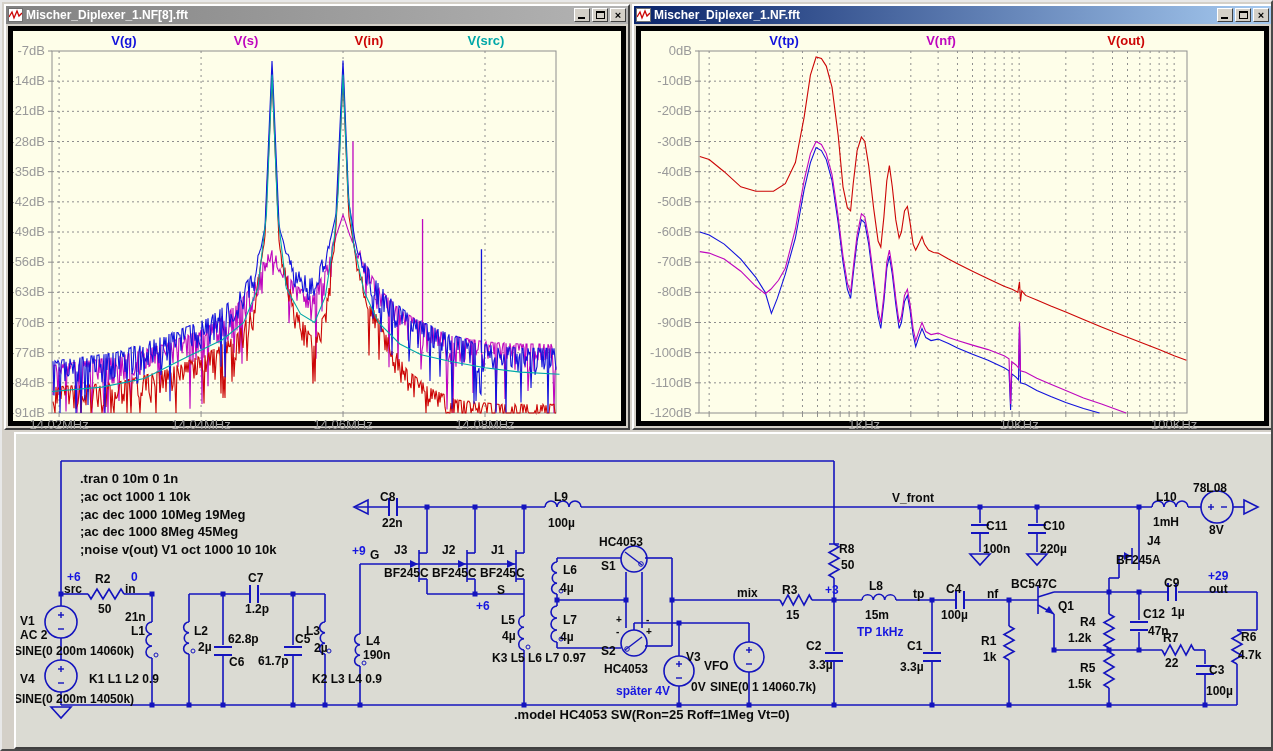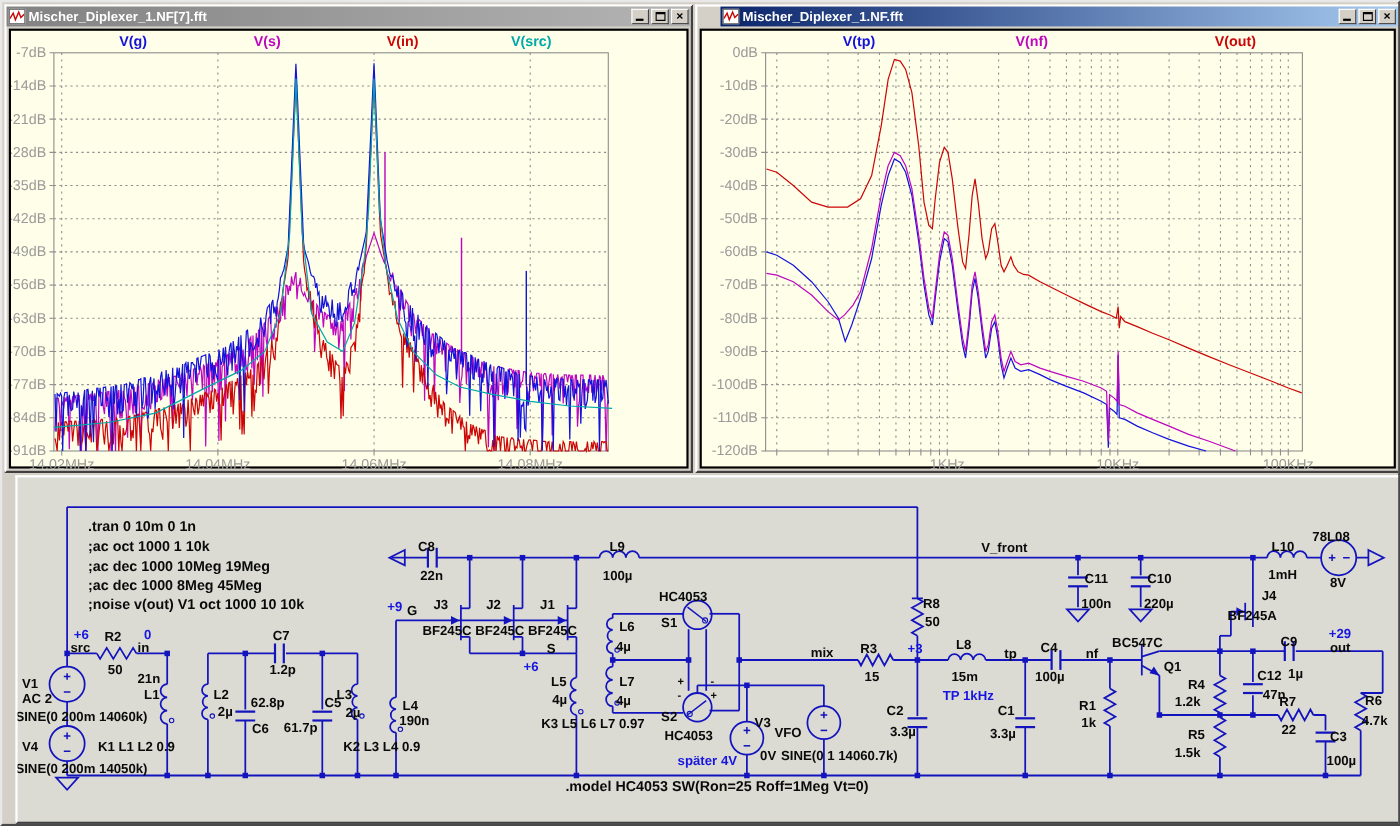--- a/index.html
+++ b/index.html
@@ -13,39 +13,39 @@
        letter-spacing:0px;line-height:16px;}
   .tb-inactive{background:linear-gradient(to right,#828282,#B4B4B4);}
   .tb-active{background:linear-gradient(to right,#0A246A,#A6CAF0);}
   .ticon{width:15px;height:14px;background:#FFFFFF;border:1px solid #707070;flex:0 0 auto;display:block;}
   .wbtns{display:flex;gap:2px;flex:0 0 auto;}
   .wbtn{width:16px;height:14px;background:#D4D0C8;border:1px solid;border-color:#FFFFFF #404040 #404040 #FFFFFF;
         position:relative;display:flex;align-items:center;justify-content:center;
         font-size:11px;font-weight:bold;color:#000;padding:0;line-height:10px;}
   .g-min{position:absolute;left:3px;bottom:2px;width:7px;height:2px;background:#000;}
   .g-max{position:absolute;left:3px;top:2px;width:9px;height:8px;border:1px solid #000;border-top:2px solid #000;}
-  .client{position:absolute;left:2px;right:2px;top:20px;bottom:2px;background:#FEFEE9;border:2px solid #000000;}
+  .client{position:absolute;left:2px;right:2px;top:20px;bottom:2px;background:#FEFEE9;border:5px solid #000000;}
   .schemwin{position:absolute;left:12px;top:430px;width:1269px;height:317px;
         background:#DBDBD3;border:2px solid;border-color:#FFFFFF #404040 #404040 #FFFFFF;}
   svg{display:block;}
   text{font-family:"Liberation Sans",sans-serif;}
 </style>
 </head>
 <body>
 
 <div class="app">
 
   <div class="win" style="left:2px;top:2px;width:626px;height:426px;">
     <div class="titlebar tb-inactive">
       <span class="ticon">
         <svg width="13" height="12" viewBox="0 0 13 12">
             <polyline points="0,8 3,3 5,9 8,2 10,7 13,4" fill="none" stroke="#CC0606" stroke-width="1.3"></polyline>
           </svg>
       </span>
-      <span class="title">Mischer_Diplexer_1.NF[7].fft</span>
+      <span class="title">Mischer_Diplexer_1.NF[8].fft</span>
       <span class="wbtns">
         <button class="wbtn">
             <span class="g-min"></span>
           </button>
         <button class="wbtn">
             <span class="g-max"></span>
           </button>
         <button class="wbtn">×</button>
       </span>
     </div>
@@ -109,21 +109,21 @@
           <line x1="343.9802816901467" y1="234.20476190477422" x2="343.9802816901467" y2="132.5" stroke="#BE06BE" stroke-width="1.3"></line>
           <line x1="413.5464788732347" y1="322.76547619047477" x2="413.5464788732347" y2="210.07142857142858" stroke="#BE06BE" stroke-width="1.3"></line>
           <path d="M44,392.6 L45,397.5 L46,404.0 L47,377.9 L48,394.4 L49,380.4 L50,378.6 L51,381.4 L52,389.9 L53,377.5 L54,377.4 L55,379.3 L56,386.4 L57,377.2 L58,377.1 L59,377.1 L60,395.3 L61,385.1 L62,376.9 L63,376.8 L64,383.1 L65,399.2 L66,376.6 L67,399.7 L68,397.4 L69,394.4 L70,383.9 L71,376.3 L72,404.0 L73,387.1 L74,390.5 L75,392.6 L76,385.7 L77,396.3 L78,375.9 L79,382.9 L80,375.6 L81,377.7 L82,404.0 L83,397.0 L84,387.3 L85,378.0 L86,375.2 L87,375.2 L88,389.5 L89,398.0 L90,382.3 L91,376.9 L92,391.8 L93,404.0 L94,396.9 L95,396.1 L96,384.3 L97,398.0 L98,377.3 L99,379.2 L100,374.3 L101,376.8 L102,404.0 L103,380.6 L104,396.4 L105,404.0 L106,383.1 L107,389.4 L108,388.6 L109,384.1 L110,378.2 L111,372.8 L112,372.5 L113,394.8 L114,384.9 L115,392.3 L116,371.5 L117,371.9 L118,404.0 L119,370.7 L120,370.4 L121,382.5 L122,404.0 L123,373.0 L124,369.4 L125,371.8 L126,368.9 L127,368.6 L128,370.2 L129,386.2 L130,388.5 L131,404.0 L132,383.6 L133,386.9 L134,374.9 L135,366.5 L136,366.9 L137,381.4 L138,365.7 L139,365.5 L140,383.1 L141,387.9 L142,393.7 L143,364.4 L144,367.9 L145,372.2 L146,377.8 L147,404.0 L148,363.1 L149,363.1 L150,363.6 L151,383.8 L152,374.5 L153,361.8 L154,379.1 L155,368.0 L156,361.1 L157,383.1 L158,360.3 L159,370.6 L160,362.0 L161,361.2 L162,364.9 L163,381.9 L164,376.3 L165,357.5 L166,376.5 L167,404.0 L168,356.3 L169,360.9 L170,366.7 L171,371.4 L172,355.7 L173,358.5 L174,370.8 L175,365.1 L176,353.0 L177,363.1 L178,353.0 L179,363.5 L180,351.5 L181,351.0 L182,354.8 L183,352.0 L184,356.4 L185,369.5 L186,349.0 L187,365.6 L188,365.2 L189,347.8 L190,348.8 L191,359.2 L192,351.1 L193,358.5 L194,362.5 L195,394.4 L196,346.3 L197,363.0 L198,353.1 L199,348.0 L200,343.2 L201,356.4 L202,342.0 L203,341.3 L204,363.9 L205,340.1 L206,370.7 L207,353.1 L208,341.2 L209,343.5 L210,337.7 L211,347.4 L212,384.4 L213,335.3 L214,389.0 L215,367.4 L216,388.9 L217,332.8 L218,344.1 L219,331.6 L220,337.7 L221,337.6 L222,329.8 L223,372.8 L224,334.7 L225,367.8 L226,349.1 L227,350.3 L228,325.7 L229,324.0 L230,344.8 L231,328.9 L232,318.9 L233,330.1 L234,338.9 L235,324.8 L236,316.3 L237,310.4 L238,351.9 L239,329.3 L240,319.7 L241,303.6 L242,312.0 L243,319.0 L244,321.4 L245,300.9 L246,304.3 L247,289.2 L248,280.0 L249,269.4 L250,271.3 L251,260.0 L252,252.3 L253,247.8 L254,240.2 L255,235.4 L256,226.4 L257,203.9 L258,181.4 L259,159.0 L260,136.5 L261,114.0 L262,91.6 L263,69.1 L264,90.2 L265,113.9 L266,137.6 L267,161.2 L268,184.9 L269,208.6 L270,231.4 L271,240.0 L272,245.2 L273,257.5 L274,255.6 L275,265.7 L276,258.5 L277,276.2 L278,267.6 L279,285.1 L280,292.4 L281,280.0 L282,285.0 L283,296.7 L284,294.6 L285,310.1 L286,319.5 L287,308.8 L288,303.2 L289,312.9 L290,305.9 L291,318.9 L292,322.8 L293,331.5 L294,312.8 L295,336.6 L296,316.1 L297,323.6 L298,338.5 L299,321.7 L300,325.0 L301,325.9 L302,326.3 L303,340.3 L304,374.6 L305,336.7 L306,372.4 L307,327.7 L308,333.7 L309,323.6 L310,324.9 L311,330.8 L312,332.8 L313,309.9 L314,308.4 L315,306.8 L316,305.3 L317,313.7 L318,289.7 L319,291.3 L320,279.1 L321,286.9 L322,255.4 L323,251.7 L324,246.0 L325,242.3 L326,227.1 L327,217.5 L328,196.2 L329,175.0 L330,153.7 L331,132.5 L332,111.3 L333,90.0 L334,68.8 L335,91.1 L336,115.4 L337,139.7 L338,164.0 L339,188.3 L340,207.5 L341,213.5 L342,219.6 L343,225.7 L344,231.0 L345,236.7 L346,243.9 L347,250.9 L348,261.6 L349,260.4 L350,261.3 L351,271.0 L352,270.5 L353,267.6 L354,281.5 L355,288.2 L356,287.8 L357,292.9 L358,297.7 L359,300.3 L360,346.6 L361,297.1 L362,307.5 L363,298.0 L364,314.7 L365,301.2 L366,319.3 L367,305.1 L368,313.7 L369,309.6 L370,350.8 L371,312.9 L372,314.8 L373,323.1 L374,320.2 L375,324.9 L376,341.1 L377,325.9 L378,342.6 L379,328.4 L380,336.7 L381,343.3 L382,348.0 L383,342.1 L384,357.0 L385,353.2 L386,363.9 L387,349.6 L388,344.0 L389,361.5 L390,350.1 L391,361.0 L392,373.7 L393,352.8 L394,365.5 L395,361.7 L396,371.5 L397,359.3 L398,361.0 L399,381.6 L400,374.5 L401,374.8 L402,379.2 L403,365.0 L404,365.8 L405,388.2 L406,367.4 L407,368.2 L408,369.1 L409,374.5 L410,378.9 L411,374.5 L412,372.3 L413,384.6 L414,373.9 L415,381.7 L416,382.7 L417,404.0 L418,377.2 L419,397.2 L420,389.7 L421,393.1 L422,379.4 L423,389.9 L424,380.3 L425,383.3 L426,390.5 L427,381.7 L428,387.9 L429,397.8 L430,383.0 L431,393.5 L432,384.0 L433,387.5 L434,384.9 L435,385.3 L436,398.2 L437,404.0 L438,404.0 L439,403.2 L440,404.0 L441,404.0 L442,394.0 L443,404.0 L444,389.4 L445,404.0 L446,390.3 L447,393.6 L448,391.6 L449,404.0 L450,391.3 L451,391.4 L452,391.5 L453,404.0 L454,404.0 L455,391.8 L456,404.0 L457,404.0 L458,394.5 L459,392.2 L460,392.3 L461,393.9 L462,404.0 L463,399.9 L464,401.1 L465,392.8 L466,394.1 L467,400.8 L468,399.7 L469,404.0 L470,393.3 L471,404.0 L472,404.0 L473,399.1 L474,395.8 L475,393.8 L476,393.9 L477,396.6 L478,404.0 L479,394.2 L480,394.3 L481,394.4 L482,394.6 L483,404.0 L484,404.0 L485,404.0 L486,404.0 L487,395.1 L488,395.2 L489,395.3 L490,395.4 L491,404.0 L492,396.2 L493,395.4 L494,404.0 L495,404.0 L496,395.4 L497,404.0 L498,404.0 L499,404.0 L500,404.0 L501,404.0 L502,404.0 L503,397.5 L504,404.0 L505,404.0 L506,395.4 L507,397.3 L508,404.0 L509,404.0 L510,404.0 L511,404.0 L512,395.4 L513,395.4 L514,404.0 L515,395.4 L516,398.3 L517,404.0 L518,395.4 L519,402.6 L520,404.0 L521,404.0 L522,404.0 L523,404.0 L524,404.0 L525,404.0 L526,401.9 L527,404.0 L528,395.4 L529,404.0 L530,404.0 L531,403.2 L532,396.0 L533,402.4 L534,395.4 L535,397.1 L536,404.0 L537,396.3 L538,404.0 L539,404.0 L540,404.0 L541,395.4 L542,395.4 L543,396.5 L544,395.4 L545,395.4 L546,404.0 L547,404.0 " fill="none" stroke="#CC0606" stroke-width="1.1"></path>
           <path d="M44,352.2 L45,386.4 L46,351.9 L47,353.0 L48,354.2 L49,351.5 L50,353.9 L51,404.0 L52,355.8 L53,350.9 L54,350.8 L55,350.7 L56,372.0 L57,352.9 L58,365.1 L59,367.1 L60,365.9 L61,349.9 L62,355.2 L63,355.4 L64,364.8 L65,350.9 L66,361.4 L67,404.0 L68,362.5 L69,372.6 L70,356.0 L71,348.5 L72,404.0 L73,348.2 L74,348.1 L75,358.2 L76,391.3 L77,357.3 L78,349.3 L79,396.0 L80,353.3 L81,363.1 L82,347.0 L83,346.9 L84,354.6 L85,346.6 L86,362.7 L87,362.6 L88,346.2 L89,346.1 L90,345.9 L91,358.3 L92,355.2 L93,373.3 L94,362.3 L95,345.3 L96,404.0 L97,345.0 L98,360.9 L99,344.7 L100,344.6 L101,370.7 L102,356.8 L103,370.4 L104,344.1 L105,368.6 L106,367.3 L107,343.6 L108,343.3 L109,342.9 L110,360.2 L111,349.9 L112,341.9 L113,342.9 L114,347.8 L115,342.9 L116,363.0 L117,350.2 L118,374.2 L119,349.5 L120,339.1 L121,339.2 L122,338.4 L123,365.2 L124,359.9 L125,337.4 L126,337.7 L127,356.5 L128,374.6 L129,372.3 L130,341.7 L131,336.7 L132,361.1 L133,347.2 L134,338.0 L135,365.9 L136,349.8 L137,351.8 L138,343.4 L139,355.9 L140,336.5 L141,331.8 L142,345.4 L143,346.5 L144,353.2 L145,330.4 L146,347.2 L147,333.8 L148,344.7 L149,344.8 L150,354.3 L151,328.4 L152,366.0 L153,355.6 L154,341.8 L155,328.1 L156,337.5 L157,328.3 L158,351.5 L159,341.9 L160,325.0 L161,392.2 L162,325.6 L163,323.8 L164,333.3 L165,323.0 L166,338.5 L167,335.2 L168,323.6 L169,323.6 L170,325.7 L171,326.0 L172,341.8 L173,319.8 L174,319.4 L175,330.6 L176,326.1 L177,318.2 L178,317.8 L179,317.4 L180,316.9 L181,316.5 L182,333.0 L183,337.1 L184,315.3 L185,317.7 L186,331.6 L187,323.4 L188,338.9 L189,326.0 L190,332.8 L191,336.3 L192,340.1 L193,311.7 L194,318.6 L195,325.8 L196,322.7 L197,310.1 L198,324.5 L199,309.3 L200,326.0 L201,335.4 L202,315.7 L203,308.6 L204,305.5 L205,331.1 L206,304.0 L207,313.6 L208,323.7 L209,308.7 L210,312.5 L211,300.2 L212,357.8 L213,298.7 L214,318.6 L215,321.8 L216,368.2 L217,315.0 L218,294.9 L219,294.1 L220,306.2 L221,318.3 L222,305.0 L223,308.9 L224,312.2 L225,311.6 L226,308.1 L227,306.1 L228,301.1 L229,309.5 L230,296.4 L231,282.6 L232,291.1 L233,294.1 L234,300.2 L235,291.4 L236,280.5 L237,273.9 L238,272.4 L239,271.0 L240,288.6 L241,269.5 L242,266.6 L243,278.9 L244,272.8 L245,282.0 L246,269.0 L247,264.5 L248,257.1 L249,246.5 L250,244.8 L251,241.6 L252,239.2 L253,234.2 L254,228.4 L255,223.3 L256,217.7 L257,194.0 L258,170.3 L259,146.7 L260,123.0 L261,99.3 L262,75.6 L263,52.0 L264,73.0 L265,96.6 L266,120.3 L267,144.0 L268,167.7 L269,191.3 L270,215.0 L271,221.5 L272,224.9 L273,228.2 L274,231.1 L275,235.4 L276,240.8 L277,244.4 L278,245.0 L279,245.2 L280,247.7 L281,255.8 L282,251.3 L283,261.8 L284,259.7 L285,275.6 L286,278.3 L287,263.2 L288,274.3 L289,269.9 L290,262.5 L291,273.0 L292,269.4 L293,273.0 L294,283.7 L295,280.5 L296,266.3 L297,282.8 L298,279.2 L299,290.2 L300,290.6 L301,269.6 L302,284.9 L303,268.8 L304,280.2 L305,286.7 L306,279.7 L307,278.5 L308,273.8 L309,275.7 L310,273.3 L311,257.9 L312,254.3 L313,250.6 L314,263.1 L315,257.2 L316,260.3 L317,252.6 L318,243.8 L319,237.6 L320,239.1 L321,231.9 L322,228.0 L323,223.3 L324,218.9 L325,214.4 L326,210.0 L327,204.5 L328,182.7 L329,160.8 L330,139.0 L331,117.1 L332,95.3 L333,73.4 L334,51.5 L335,74.6 L336,99.6 L337,124.7 L338,149.7 L339,174.8 L340,194.5 L341,200.6 L342,206.7 L343,212.7 L344,218.8 L345,224.9 L346,231.5 L347,235.4 L348,240.7 L349,245.1 L350,245.3 L351,244.6 L352,250.6 L353,258.1 L354,257.6 L355,262.9 L356,253.7 L357,273.2 L358,275.0 L359,258.8 L360,260.9 L361,275.0 L362,285.5 L363,287.7 L364,309.6 L365,286.8 L366,286.0 L367,271.6 L368,295.4 L369,274.1 L370,304.0 L371,299.1 L372,322.9 L373,296.6 L374,280.1 L375,302.9 L376,288.0 L377,286.9 L378,295.9 L379,302.6 L380,307.6 L381,292.2 L382,289.8 L383,346.1 L384,292.5 L385,303.2 L386,318.8 L387,311.6 L388,318.0 L389,308.3 L390,297.0 L391,297.8 L392,302.5 L393,315.1 L394,300.3 L395,301.1 L396,301.9 L397,312.4 L398,303.5 L399,310.4 L400,352.4 L401,333.9 L402,311.8 L403,322.0 L404,322.2 L405,309.2 L406,314.7 L407,320.3 L408,310.5 L409,339.0 L410,324.4 L411,313.5 L412,312.4 L413,325.3 L414,313.3 L415,328.1 L416,314.5 L417,314.6 L418,315.1 L419,331.7 L420,322.9 L421,371.9 L422,316.9 L423,317.4 L424,338.2 L425,338.7 L426,318.7 L427,332.6 L428,323.9 L429,320.1 L430,335.3 L431,367.8 L432,333.4 L433,341.8 L434,322.3 L435,330.8 L436,323.1 L437,339.8 L438,351.2 L439,328.6 L440,325.3 L441,341.1 L442,331.5 L443,399.8 L444,353.8 L445,350.1 L446,328.9 L447,327.1 L448,327.4 L449,340.9 L450,328.2 L451,328.5 L452,328.9 L453,356.8 L454,331.7 L455,353.0 L456,330.3 L457,330.7 L458,339.8 L459,333.6 L460,337.6 L461,354.1 L462,332.5 L463,332.9 L464,335.2 L465,394.8 L466,334.0 L467,392.0 L468,362.5 L469,363.0 L470,359.1 L471,383.5 L472,385.3 L473,345.4 L474,362.8 L475,357.5 L476,335.8 L477,335.9 L478,336.0 L479,347.1 L480,342.2 L481,349.0 L482,336.4 L483,350.2 L484,360.0 L485,351.7 L486,348.4 L487,403.8 L488,357.8 L489,338.9 L490,343.2 L491,349.4 L492,345.5 L493,356.3 L494,353.9 L495,345.4 L496,353.6 L497,403.6 L498,338.0 L499,346.3 L500,338.2 L501,339.2 L502,357.1 L503,358.0 L504,338.6 L505,338.7 L506,338.8 L507,355.3 L508,344.7 L509,362.7 L510,348.6 L511,344.3 L512,393.6 L513,339.4 L514,339.4 L515,353.8 L516,356.2 L517,347.4 L518,352.0 L519,339.4 L520,345.0 L521,342.9 L522,379.1 L523,352.7 L524,339.4 L525,339.4 L526,365.8 L527,361.7 L528,357.7 L529,339.4 L530,339.4 L531,343.5 L532,339.4 L533,358.2 L534,339.4 L535,360.3 L536,355.3 L537,339.4 L538,339.4 L539,404.0 L540,339.4 L541,357.9 L542,356.1 L543,339.4 L544,345.9 L545,339.4 L546,349.3 L547,360.9 " fill="none" stroke="#1212DC" stroke-width="1.1"></path>
           <line x1="472.4647887323913" y1="344.0257936507928" x2="472.4647887323913" y2="240.23809523809527" stroke="#1212DC" stroke-width="1.3"></line>
           <path d="M43.0,382.5 L92.7,378.1 L135.3,369.5 L177.9,348.0 L213.4,330.7 L234.7,313.5 L248.9,279.0 L257.4,205.8 L263.1,65.7 L268.7,205.8 L277.3,279.0 L291.5,304.9 L305.6,313.5 L316.3,287.6 L325.5,227.3 L329.1,184.2 L334.0,65.7 L339.0,184.2 L344.7,235.9 L355.3,283.3 L369.5,313.5 L390.8,335.0 L412.1,345.8 L440.5,352.3 L476.0,358.8 L511.5,363.1 L550.5,365.2 " fill="none" stroke="#00A8A8" stroke-width="1.1"></path>
         </svg>
     </div>
   </div>
 
-  <div class="win" style="left:630px;top:2px;width:641px;height:426px;padding-left:21px;">
+  <div class="win" style="left:630px;top:2px;width:641px;height:426px;">
     <div class="titlebar tb-active">
       <span class="ticon">
         <svg width="13" height="12" viewBox="0 0 13 12">
             <polyline points="0,8 3,3 5,9 8,2 10,7 13,4" fill="none" stroke="#CC0606" stroke-width="1.3"></polyline>
           </svg>
       </span>
       <span class="title">Mischer_Diplexer_1.NF.fft</span>
       <span class="wbtns">
         <button class="wbtn">
             <span class="g-min"></span>

